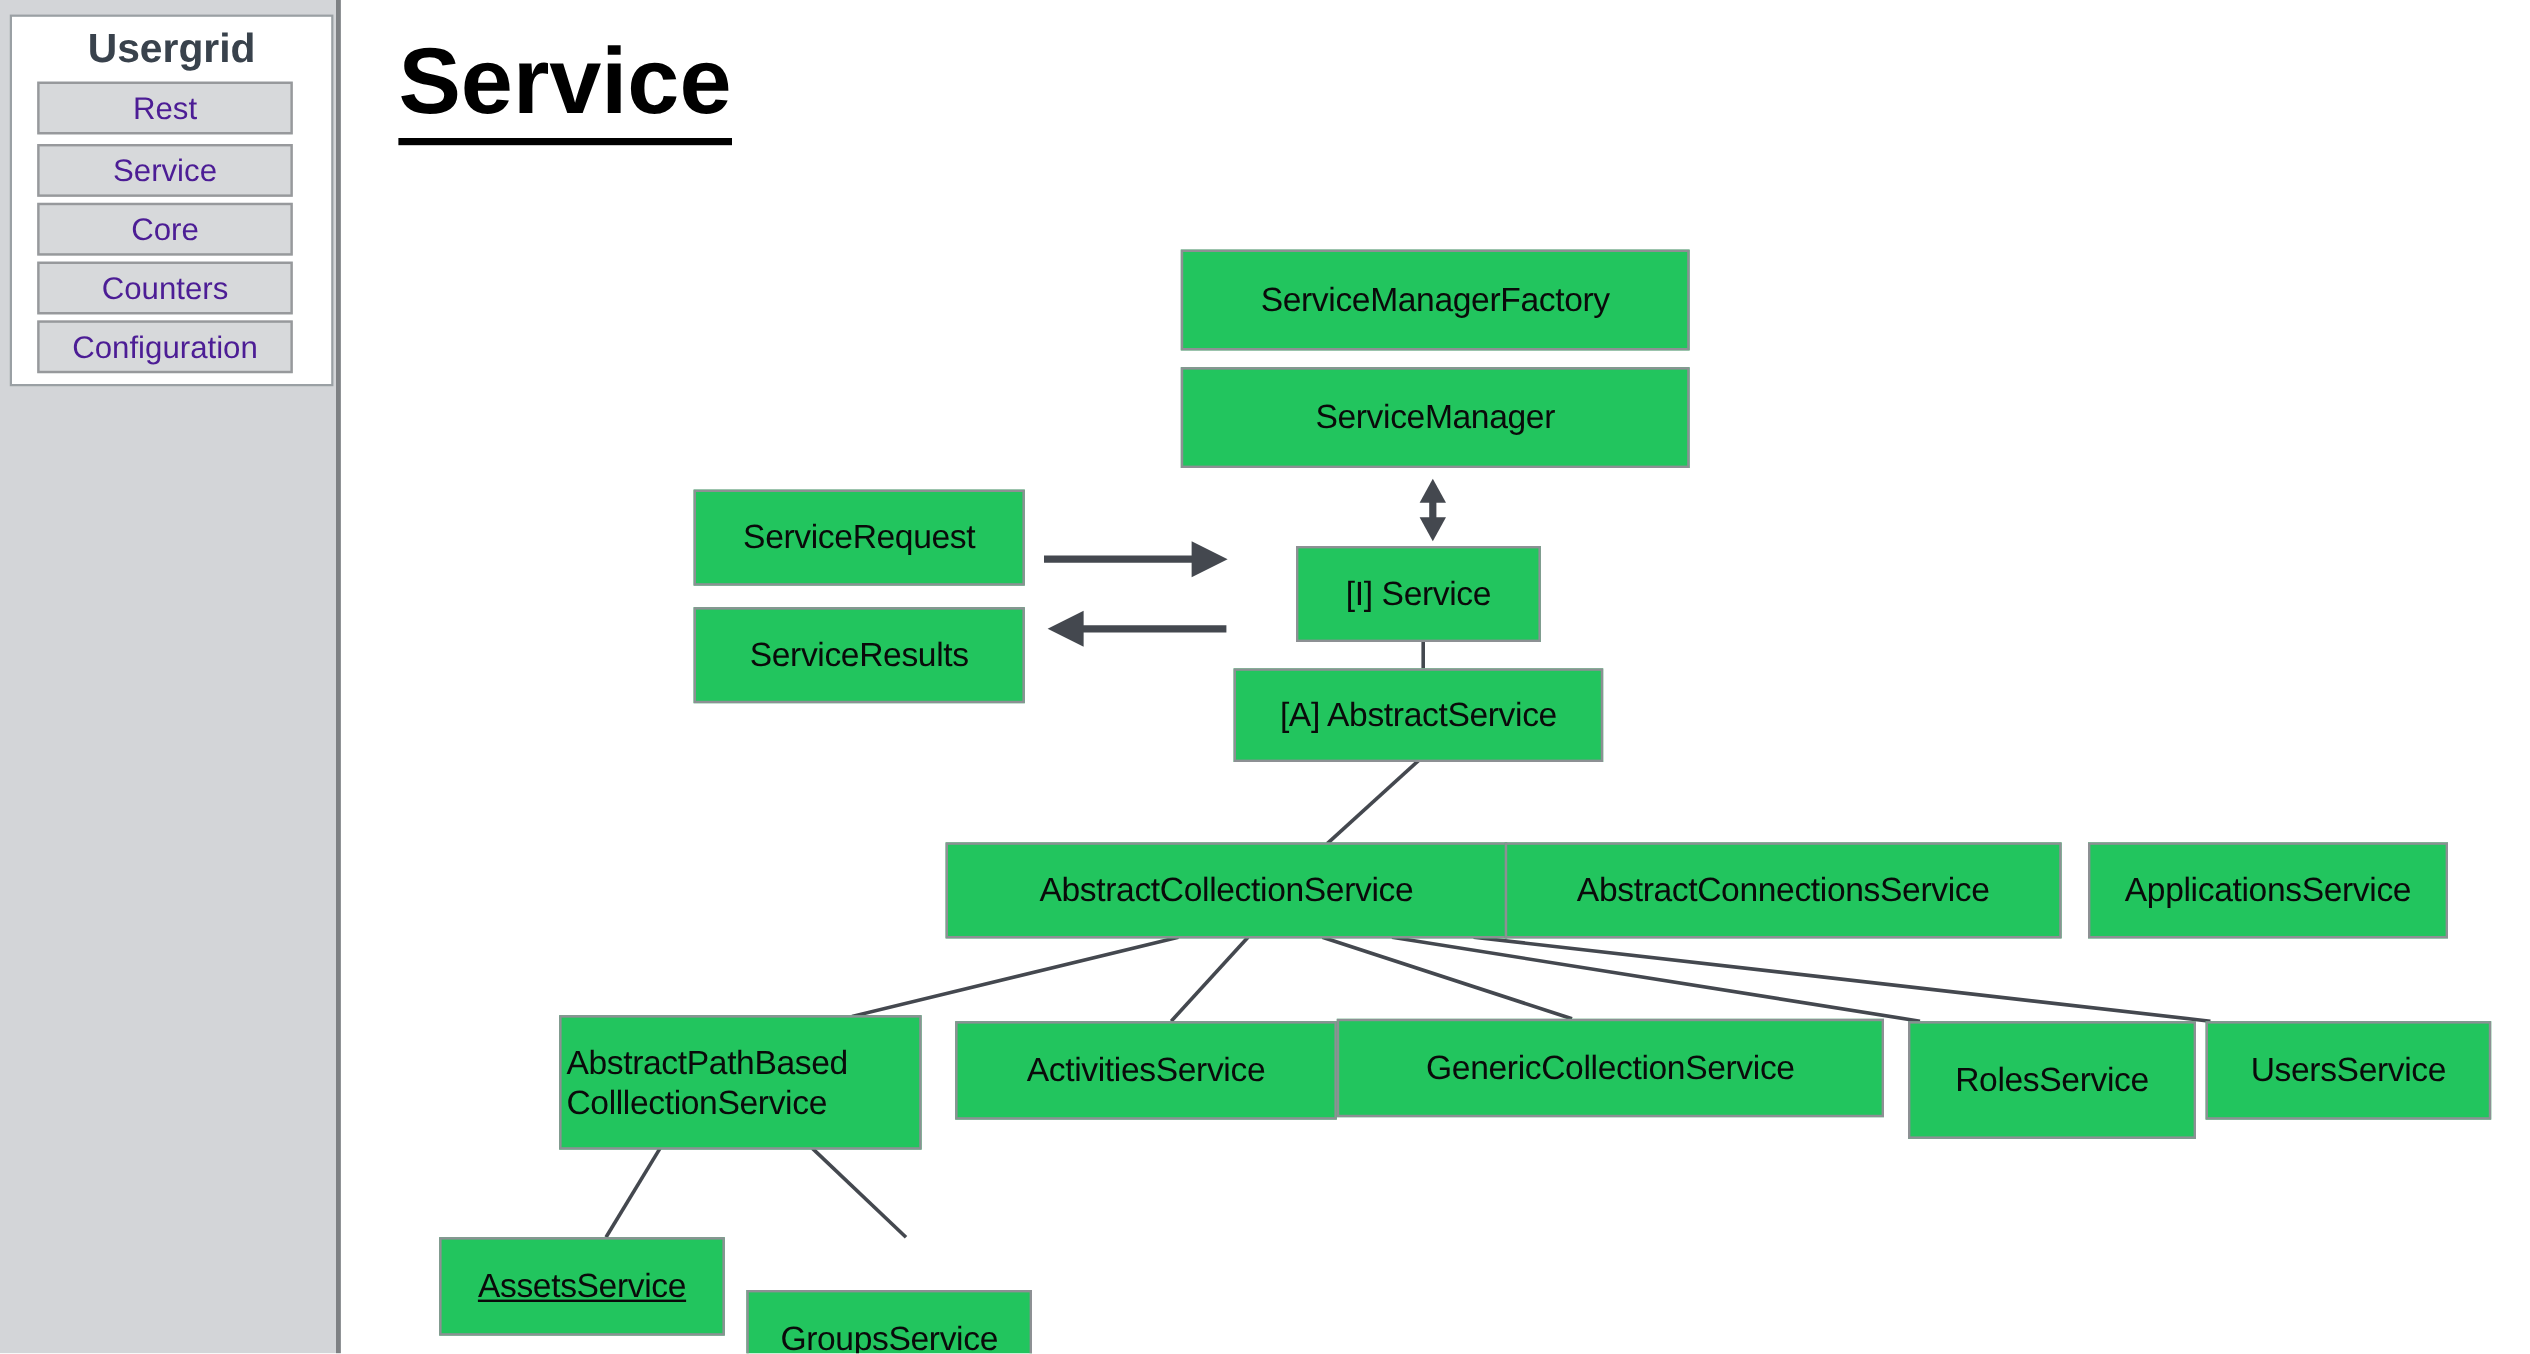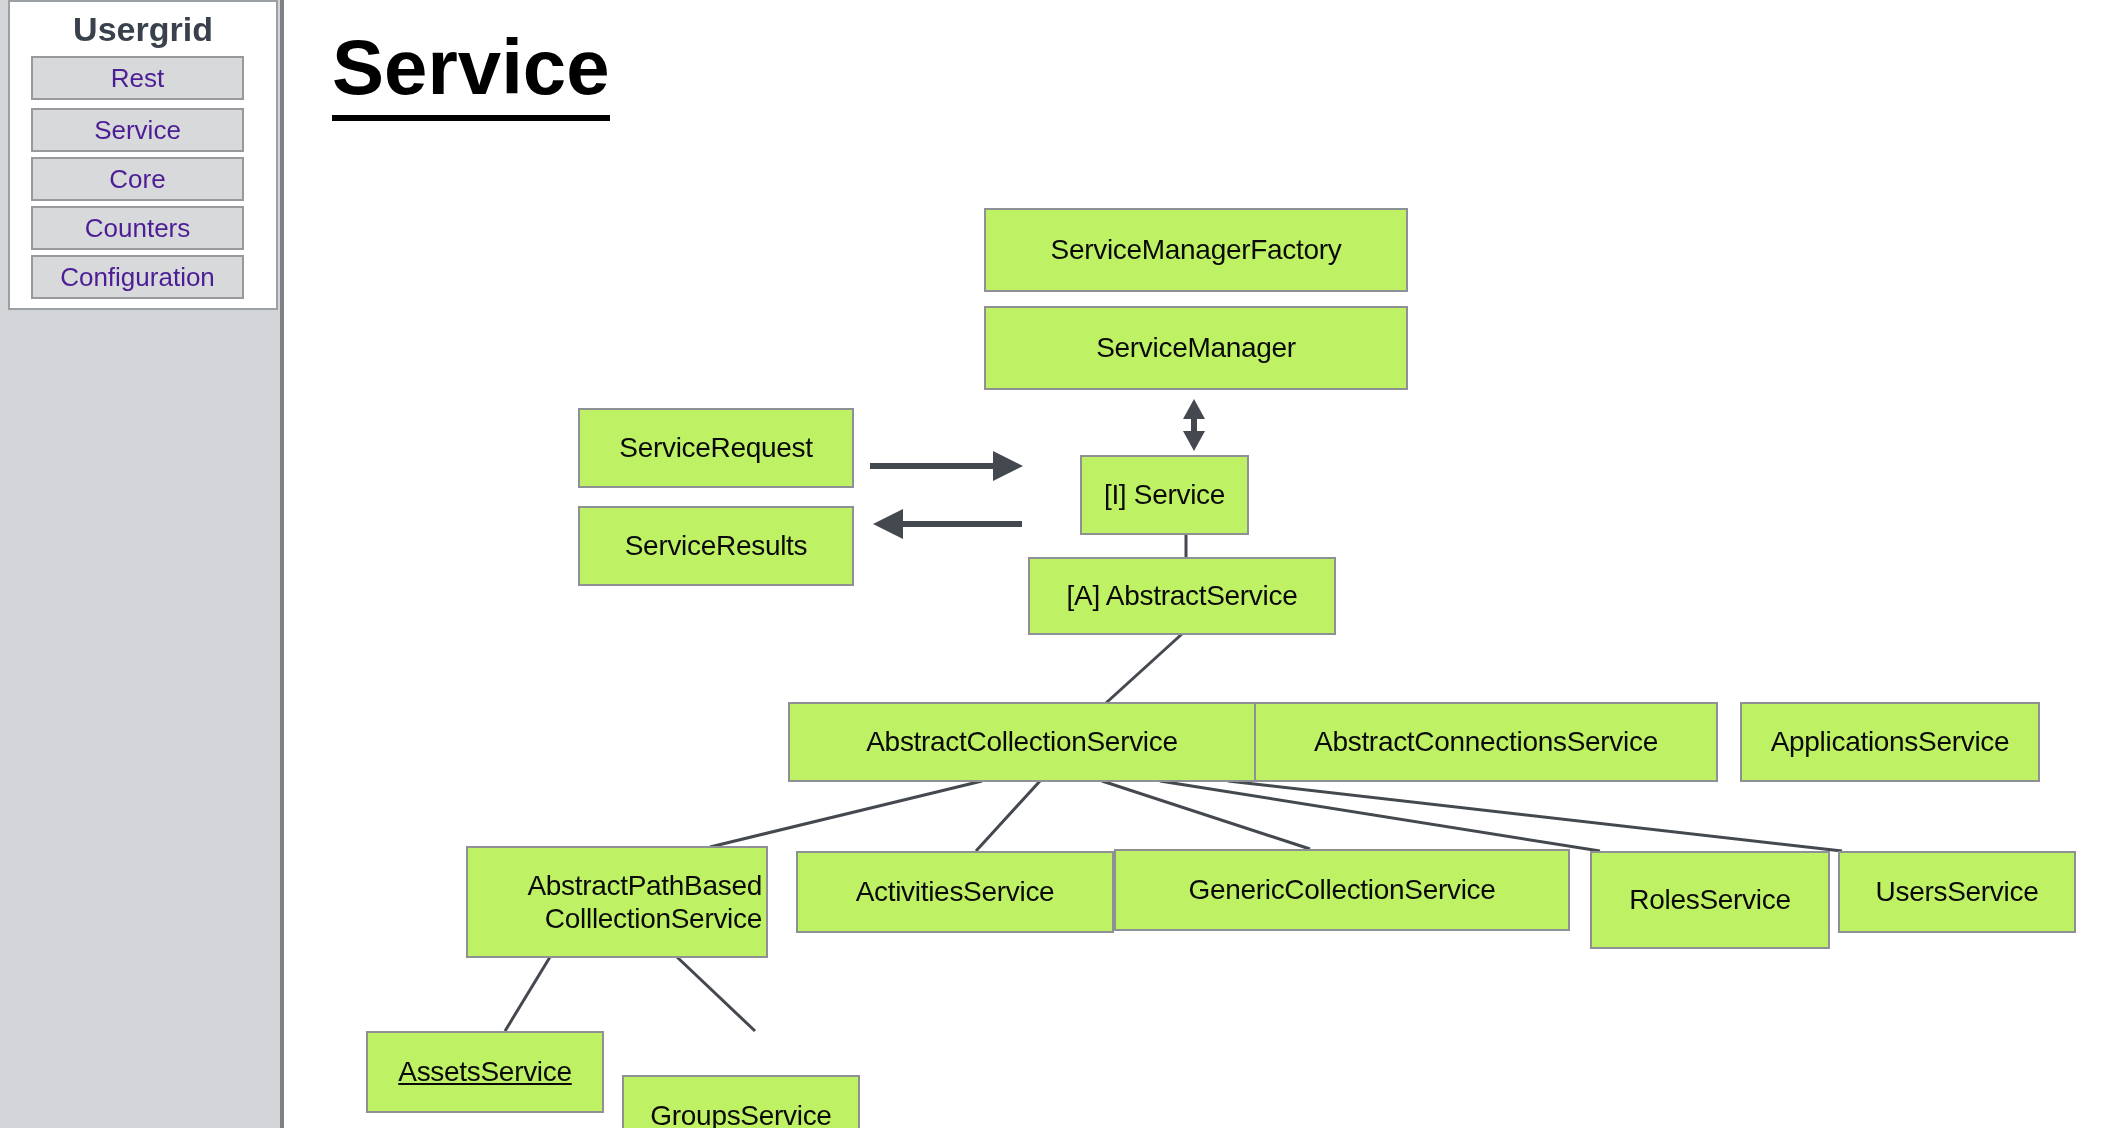--- a/index.html
+++ b/index.html
@@ -1,35 +1,35 @@
 <!DOCTYPE html>
 <html><head>
 <meta charset="utf-8">
 <style>
   html,body{margin:0;padding:0;background:#fff;}
   .stage{position:relative;width:2108px;height:1128px;background:#ffffff;overflow:hidden;
          font-family:"Liberation Sans","DejaVu Sans",sans-serif;}
   
   .sidebar{position:absolute;left:0;top:0;width:284px;height:1128px;
            background:#d3d5d8;border-right:4px solid #7e8184;box-sizing:border-box;}
-  .side-card{position:absolute;left:8px;top:0;width:270px;height:310px;
+  .side-card{position:absolute;left:8px;top:12px;width:270px;height:310px;
              background:#ffffff;border:2px solid #9aa0a4;box-sizing:border-box;}
   .brand{position:absolute;left:0;top:8px;width:100%;text-align:center;
          font-size:34px;font-weight:600;color:#39424c;}
   .nav-btn{position:absolute;left:21px;width:213px;height:44px;
            background:#d7d9db;border:2px solid #97999c;box-sizing:border-box;
            display:flex;align-items:center;justify-content:center;
            font-size:26px;color:#4c1d95;cursor:pointer;}
   
   .page-title{position:absolute;left:332px;top:22px;margin:0;
               font-size:78px;font-weight:700;color:#000;}
   .page-title span{display:inline-block;border-bottom:6px solid #000;padding-bottom:2px;}
   .edges{position:absolute;left:0;top:0;width:2108px;height:1128px;}
-  .node{position:absolute;background:#bef264;border:2px solid #8d9094;box-sizing:border-box;
-        display:flex;align-items:center;justify-content:center;text-align:right;
+  .node{position:absolute;background:#22c55e;border:2px solid #8d9094;box-sizing:border-box;
+        display:flex;align-items:center;justify-content:center;text-align:left;
         font-size:28px;letter-spacing:-0.3px;color:#0a0a0a;line-height:1.18;z-index:2;}
   .node span{padding:0 4px;}
 </style>
 </head>
 <body>
 
 <div class="stage">
 
   <aside class="sidebar">
     <div class="side-card">
@@ -88,21 +88,21 @@
       </div>
 
     <div class="node" style="left:578px;top:408px;width:276px;height:80px;">
       <span>ServiceRequest</span>
       </div>
 
     <div class="node" style="left:578px;top:506px;width:276px;height:80px;">
       <span>ServiceResults</span>
       </div>
 
-    <div class="node" style="left:1080px;top:455px;width:169px;height:80px;">
+    <div class="node" style="left:1080px;top:455px;width:204px;height:80px;">
       <span>[I] Service</span>
       </div>
 
     <div class="node" style="left:1028px;top:557px;width:308px;height:78px;">
       <span>[A] AbstractService</span>
       </div>
 
     <div class="node" style="left:770px;top:702px;width:468px;height:80px;margin-left:18px;">
       <span>AbstractCollectionService</span>
       </div>

